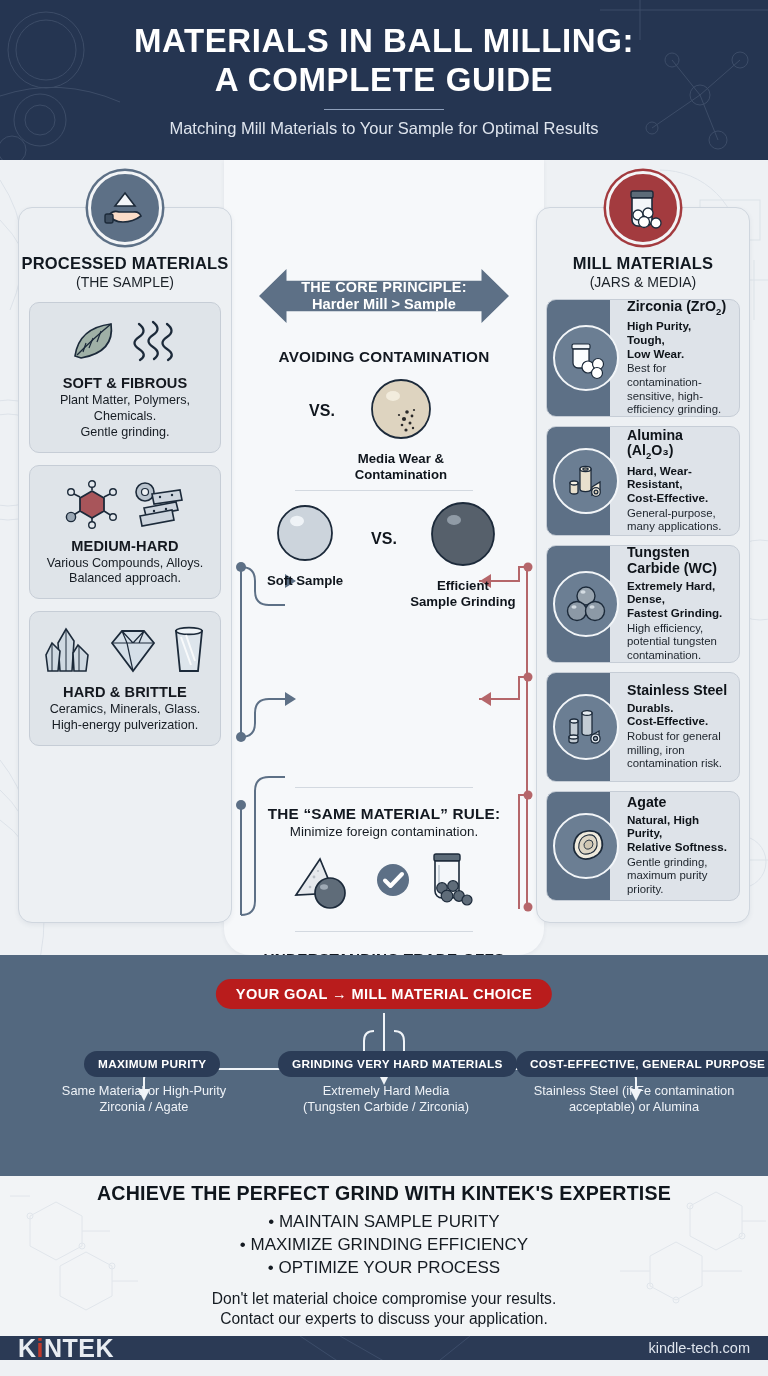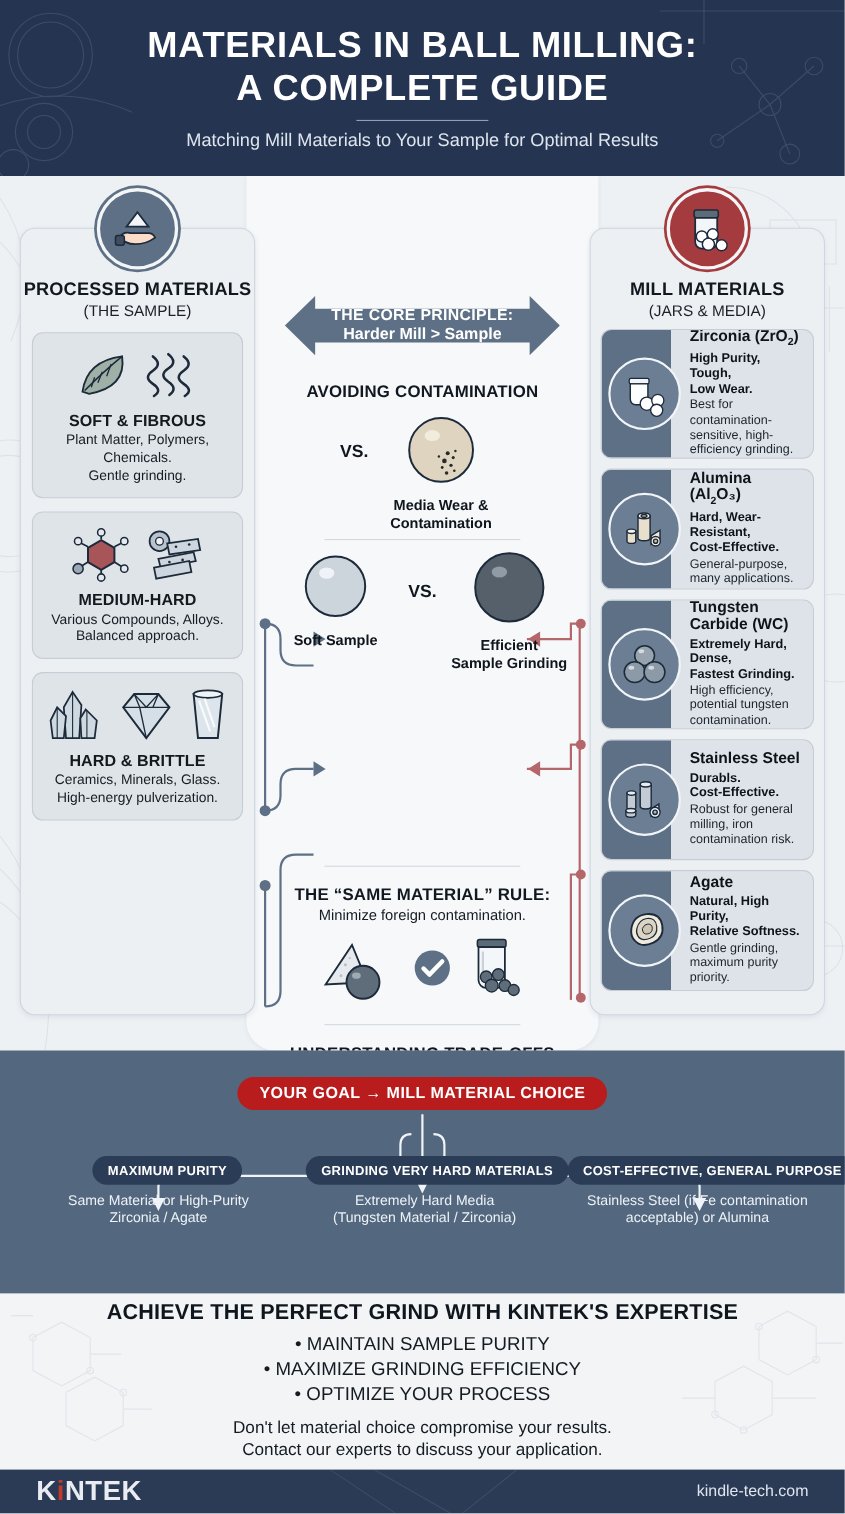--- a/index.html
+++ b/index.html
@@ -138,22 +138,22 @@
   
   .cta { position:relative; height:160px; background:#f2f4f6; overflow:hidden;
          display:flex; flex-direction:column; align-items:center; justify-content:center; }
   .cta .bg-deco { position:absolute; inset:0; opacity:.45; pointer-events:none; }
   .cta h2 { position:relative; z-index:2; font-size:19.6px; font-weight:bold; letter-spacing:.2px; color:#10161d; }
   .cta ul { position:relative; z-index:2; list-style:none; text-align:center; margin-top:6px; }
   .cta ul li { font-size:17px; color:#151b22; line-height:1.35; }
   .cta .tail { position:relative; z-index:2; margin-top:9px; font-size:15.6px; text-align:center; line-height:1.32; color:#151b22; }
 
   
-  .footer { position:relative; height:40px; background:#2b3a55; display:flex; align-items:center;
-            justify-content:space-between; padding:0 33px; overflow:hidden; }
+  .footer { position:relative; height:24px; background:#2b3a55; display:flex; align-items:center;
+            justify-content:space-between; padding:0 18px; overflow:hidden; }
   .footer .bg-deco { position:absolute; inset:0; opacity:.25; }
   .logo { position:relative; z-index:2; font-size:25px; font-weight:bold; color:#e9edf2; letter-spacing:.5px; }
   .logo .dot { color:#c0392b; }
   .site { position:relative; z-index:2; font-size:14.5px; color:#dfe5ee; }
 </style>
 </head>
 <body>
 
 <div class="page">
 
@@ -593,21 +593,21 @@
     <div class="branch-pill" style="left:84px">MAXIMUM PURITY</div>
     <div class="branch-pill" style="left:278px">GRINDING VERY HARD MATERIALS</div>
     <div class="branch-pill" style="left:516px">COST-EFFECTIVE, GENERAL PURPOSE</div>
 
     <div class="branch-text" style="left:26px; width:236px">
       <span>Same Material or High-Purity</span><br>
       <span>Zirconia / Agate</span>
     </div>
     <div class="branch-text" style="left:268px; width:236px">
       <span>Extremely Hard Media</span><br>
-      <span>(Tungsten Material / Zirconia)</span>
+      <span>(Tungsten Carbide / Zirconia)</span>
     </div>
     <div class="branch-text" style="left:508px; width:252px">
       <span>Stainless Steel (if Fe contamination</span><br>
       <span>acceptable) or Alumina</span>
     </div>
   </div>
 
   <div class="cta">
     <svg class="bg-deco" viewBox="0 0 768 160">
       <g stroke="#ccd4de" fill="none" stroke-width="1">

